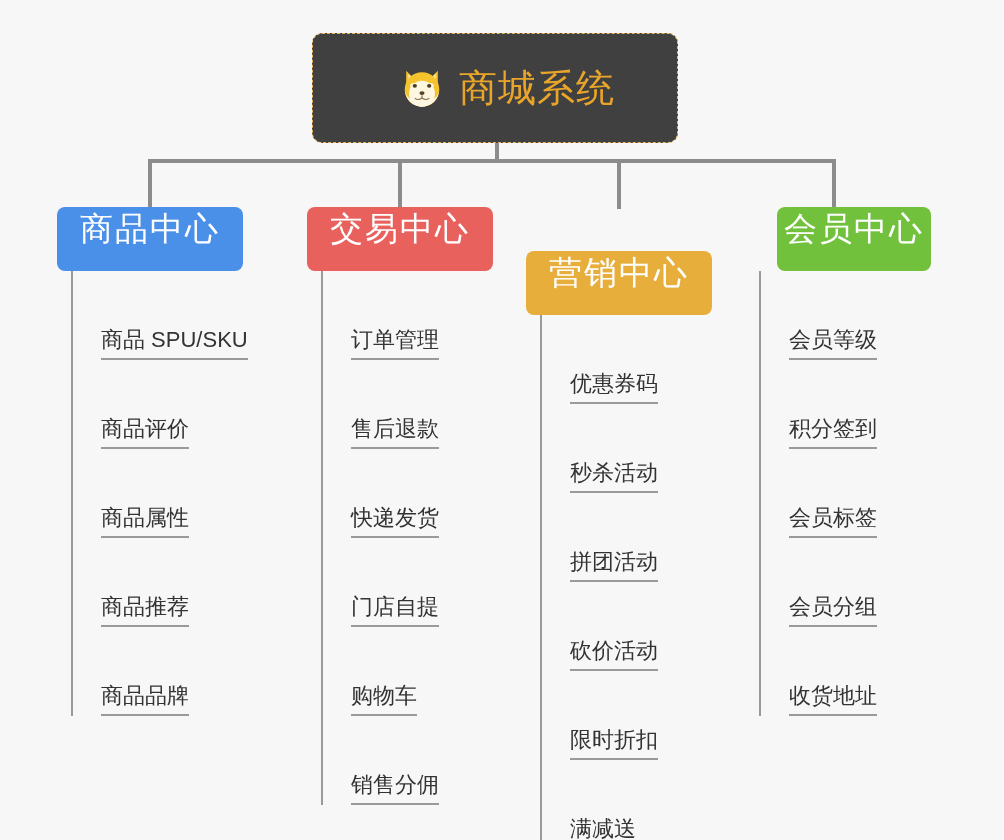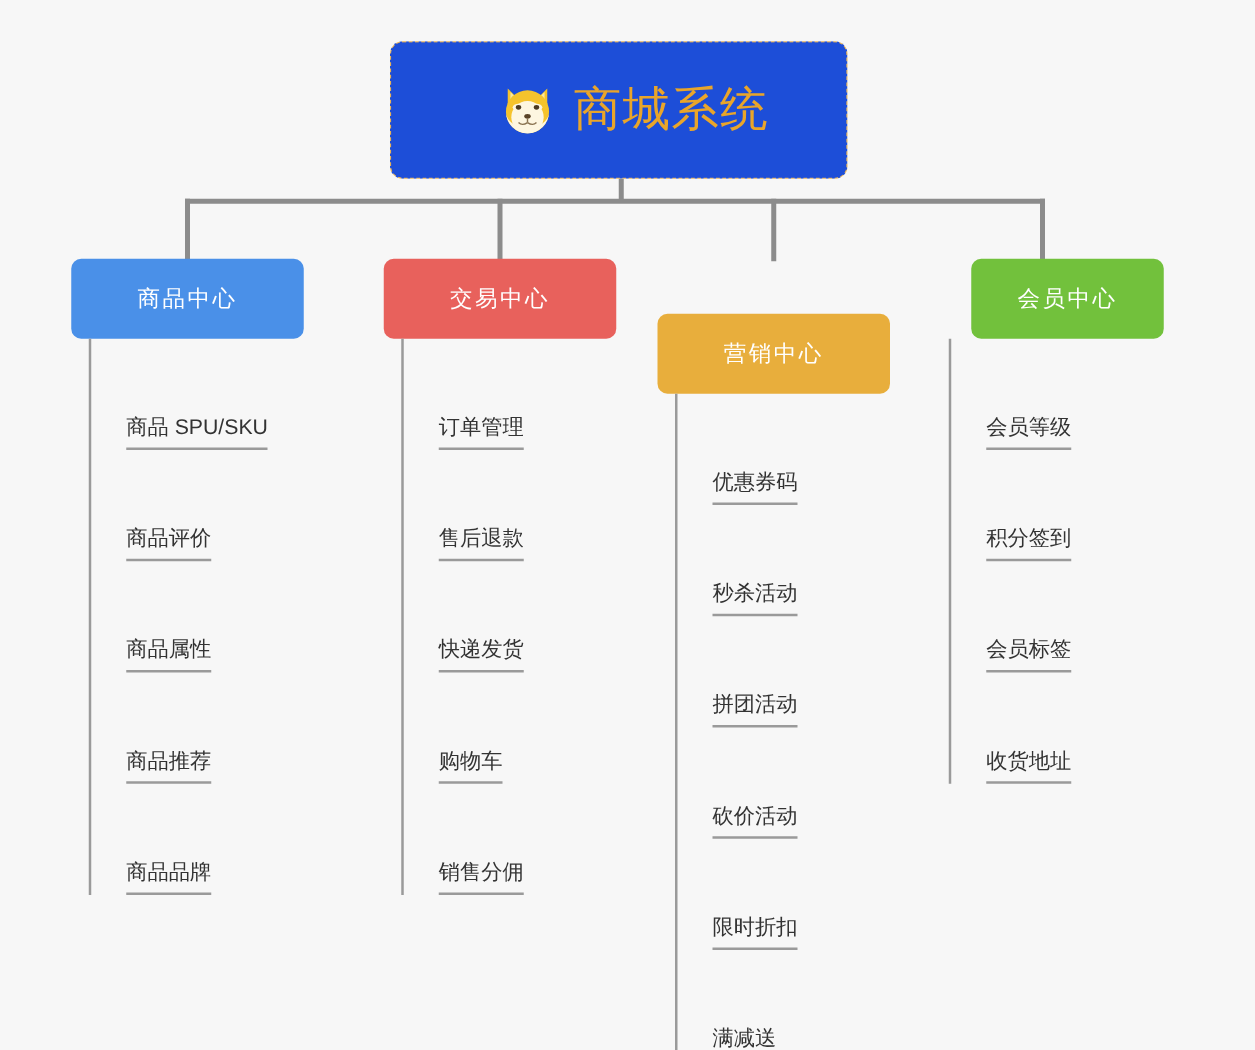--- a/index.html
+++ b/index.html
@@ -77,24 +77,24 @@
   
   .column {
     position: absolute;
     top: 207px;
     width: 186px;
   }
   .col-header {
     height: 64px;
     border-radius: 8px;
     display: flex;
-    align-items: center;
+    align-items: flex-start;
     justify-content: center;
     color: #ffffff;
-    font-size: 18px;
+    font-size: 33px;
     letter-spacing: 2px;
     box-sizing: border-box;
   }
 
   
   .items {
     position: relative;
     margin-top: 0;
     padding-top: 0;
     border-left: 2px solid #9a9a9a;
@@ -102,35 +102,35 @@
   }
   .item {
     position: relative;
     height: 89px;
     box-sizing: border-box;
     display: flex;
     align-items: flex-end;
     padding-left: 28px;
   }
   .item-label {
-    font-size: 17px;
+    font-size: 22px;
     color: #333333;
     line-height: 1.1;
     padding-bottom: 6px;
     border-bottom: 2px solid #9a9a9a;
     white-space: nowrap;
     display: inline-block;
   }
 </style>
 </head>
 <body style="background: rgb(247, 247, 247);">
 
 <div id="mindmap">
 
-  <div class="root-node" style="background: #1d4ed8; border-color: rgb(232, 180, 92); padding-left: 24px;">
+  <div class="root-node" style="background: #404040; border-color: rgb(232, 180, 92); padding-left: 24px;">
     <svg class="dog-icon" viewBox="0 0 64 64">
       <path d="M10 8 L10 26 L22 20 Z" fill="#f5c32c"></path>
       <path d="M54 8 L54 26 L42 20 Z" fill="#f5c32c"></path>
       <path d="M13 12 L13 24 L21 20 Z" fill="#fae9a0"></path>
       <path d="M51 12 L51 24 L43 20 Z" fill="#fae9a0"></path>
       <ellipse cx="32" cy="34" rx="24" ry="24" fill="#f5c32c"></ellipse>
       <path d="M8 34 a24 24 0 0 0 48 0 a24 18 0 0 1 -48 0 z" fill="#fdf6e0"></path>
       <ellipse cx="32" cy="40" rx="18" ry="18" fill="#fdf6e0"></ellipse>
       <ellipse cx="22" cy="29" rx="6.5" ry="4" fill="#fdf6e0"></ellipse>
       <ellipse cx="42" cy="29" rx="6.5" ry="4" fill="#fdf6e0"></ellipse>
@@ -182,20 +182,23 @@
       <div class="item">
           <span class="item-label">订单管理</span>
         </div>
       <div class="item">
           <span class="item-label">售后退款</span>
         </div>
       <div class="item">
           <span class="item-label">快递发货</span>
         </div>
       <div class="item">
+          <span class="item-label">门店自提</span>
+        </div>
+      <div class="item">
           <span class="item-label">购物车</span>
         </div>
       <div class="item">
           <span class="item-label">销售分佣</span>
         </div>
     </div>
   </div>
 
   <div class="column" style="left:526px;margin-top:44px;">
     <div class="col-header" style="background: rgb(232, 174, 60);">
@@ -231,18 +234,21 @@
       <div class="item">
           <span class="item-label">会员等级</span>
         </div>
       <div class="item">
           <span class="item-label">积分签到</span>
         </div>
       <div class="item">
           <span class="item-label">会员标签</span>
         </div>
       <div class="item">
+          <span class="item-label">会员分组</span>
+        </div>
+      <div class="item">
           <span class="item-label">收货地址</span>
         </div>
     </div>
   </div>
 
 </div>
 
 </body></html>

